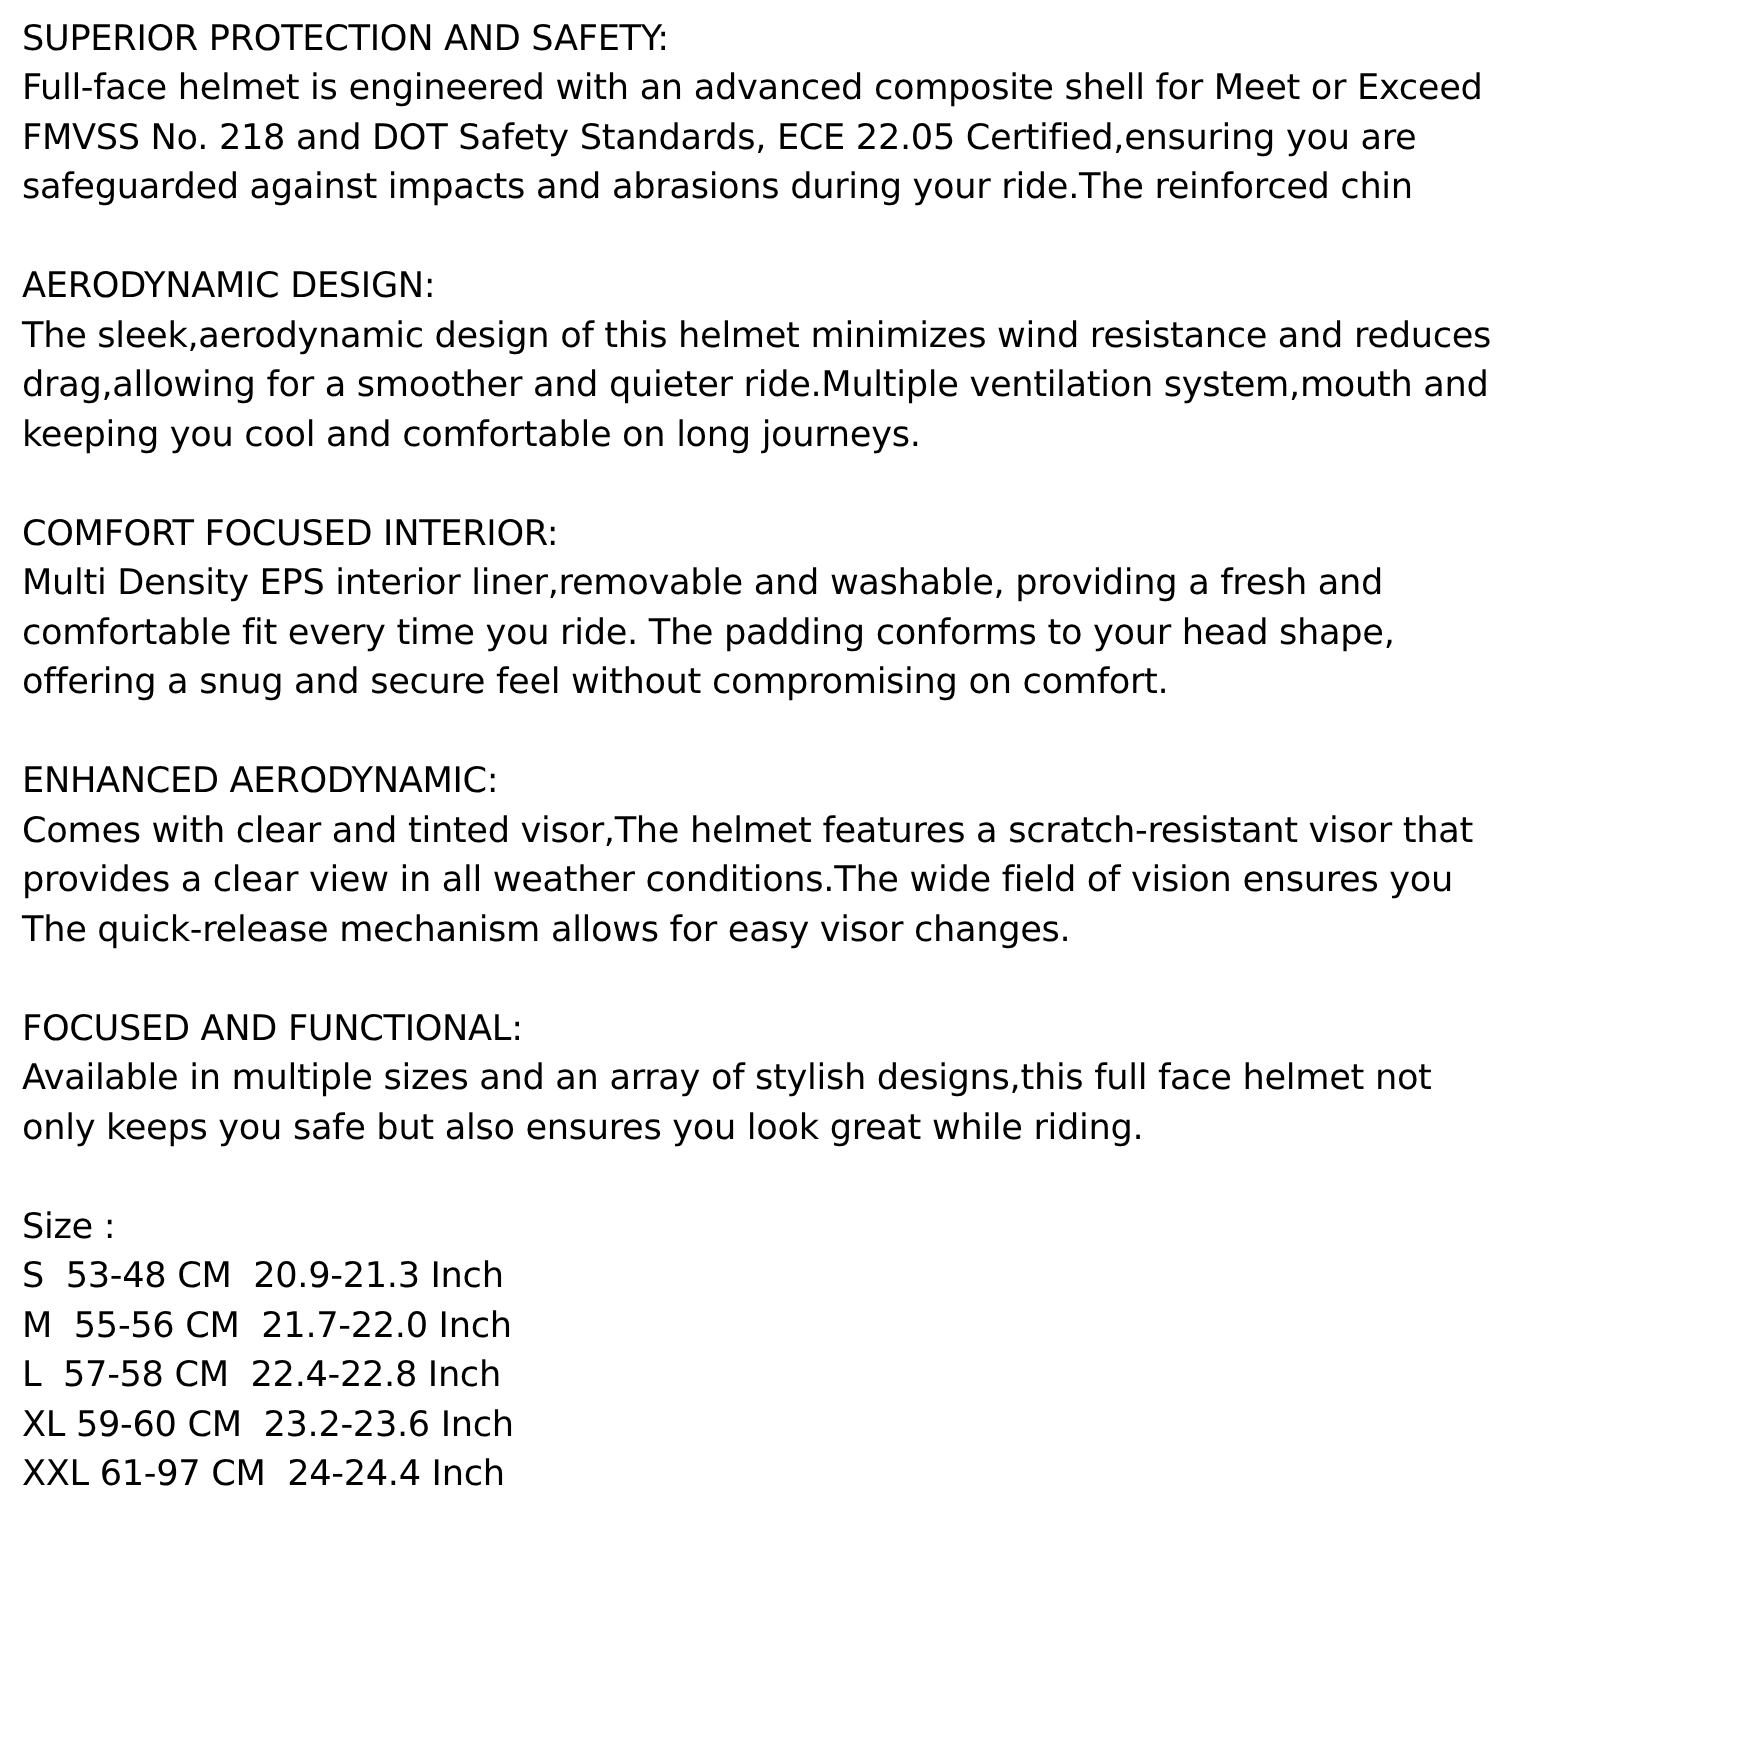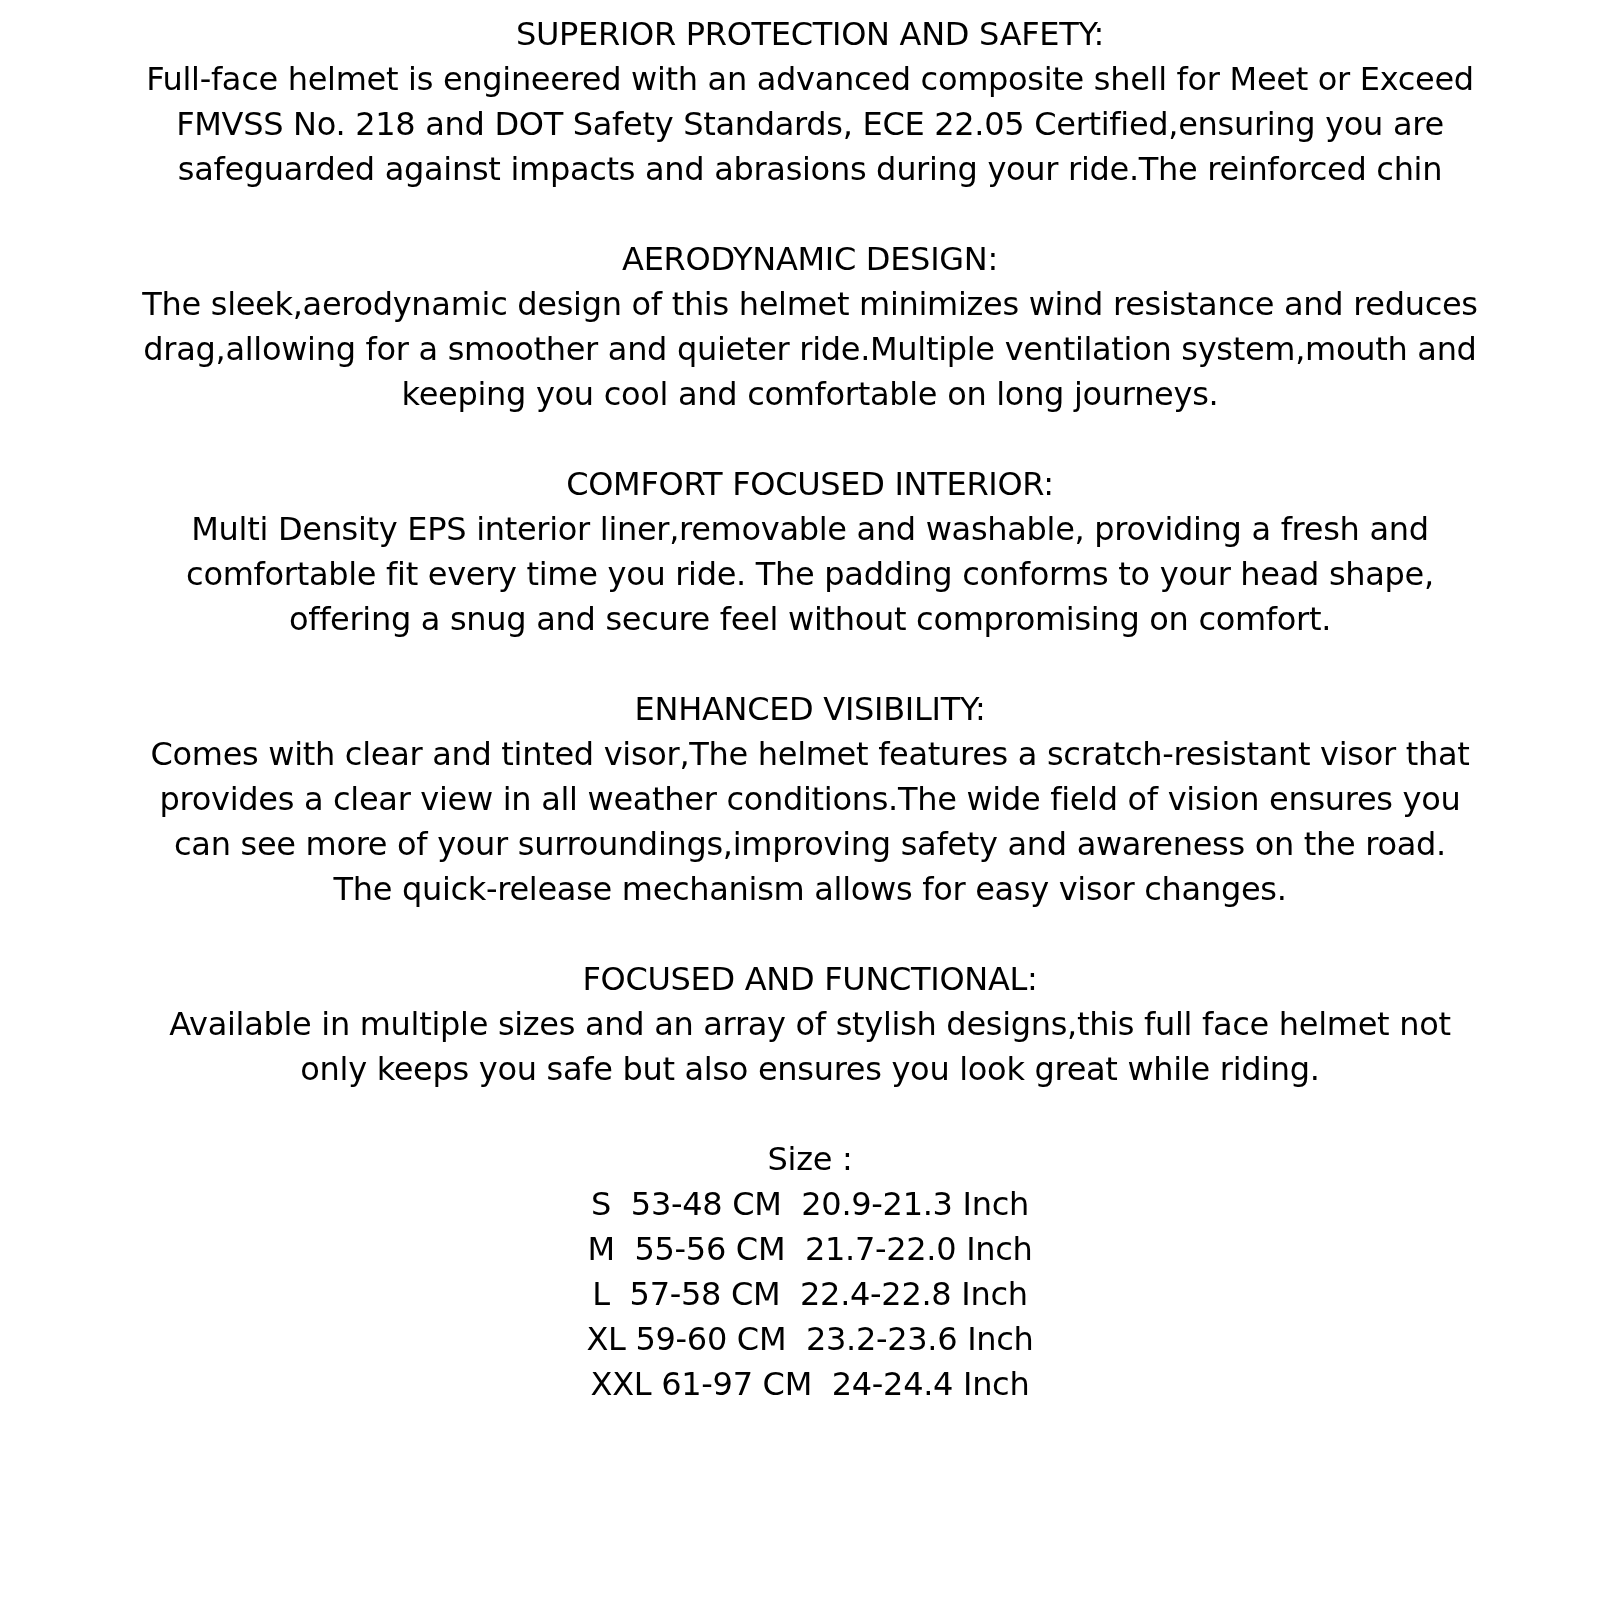--- a/index.html
+++ b/index.html
@@ -9,21 +9,20 @@
   }
   body {
     width: 1600px;
     height: 1600px;
     overflow: hidden;
     font-family: "DejaVu Sans", "Liberation Sans", sans-serif;
     color: #000000;
   }
   .page {
     padding: 12px 0 0 20px;
-    text-align: center;
   }
   .para {
     margin: 0 0 45px 0;
   }
   .para:last-child {
     margin-bottom: 4px;
   }
   .line {
     font-size: 32px;
     line-height: 45px;
@@ -51,24 +50,23 @@
   </section>
 
   <section class="para">
     <div class="line">COMFORT FOCUSED INTERIOR:</div>
     <div class="line">Multi Density EPS interior liner,removable and washable, providing a fresh and</div>
     <div class="line">comfortable fit every time you ride. The padding conforms to your head shape,</div>
     <div class="line">offering a snug and secure feel without compromising on comfort.</div>
   </section>
 
   <section class="para">
-    <div class="line">ENHANCED VISIBILITY:</div>
+    <div class="line">ENHANCED AERODYNAMIC:</div>
     <div class="line">Comes with clear and tinted visor,The helmet features a scratch-resistant visor that</div>
     <div class="line">provides a clear view in all weather conditions.The wide field of vision ensures you</div>
-    <div class="line">can see more of your surroundings,improving safety and awareness on the road.</div>
     <div class="line">The quick-release mechanism allows for easy visor changes.</div>
   </section>
 
   <section class="para">
     <div class="line">FOCUSED AND FUNCTIONAL:</div>
     <div class="line">Available in multiple sizes and an array of stylish designs,this full face helmet not</div>
     <div class="line">only keeps you safe but also ensures you look great while riding.</div>
   </section>
 
   <section class="para">

